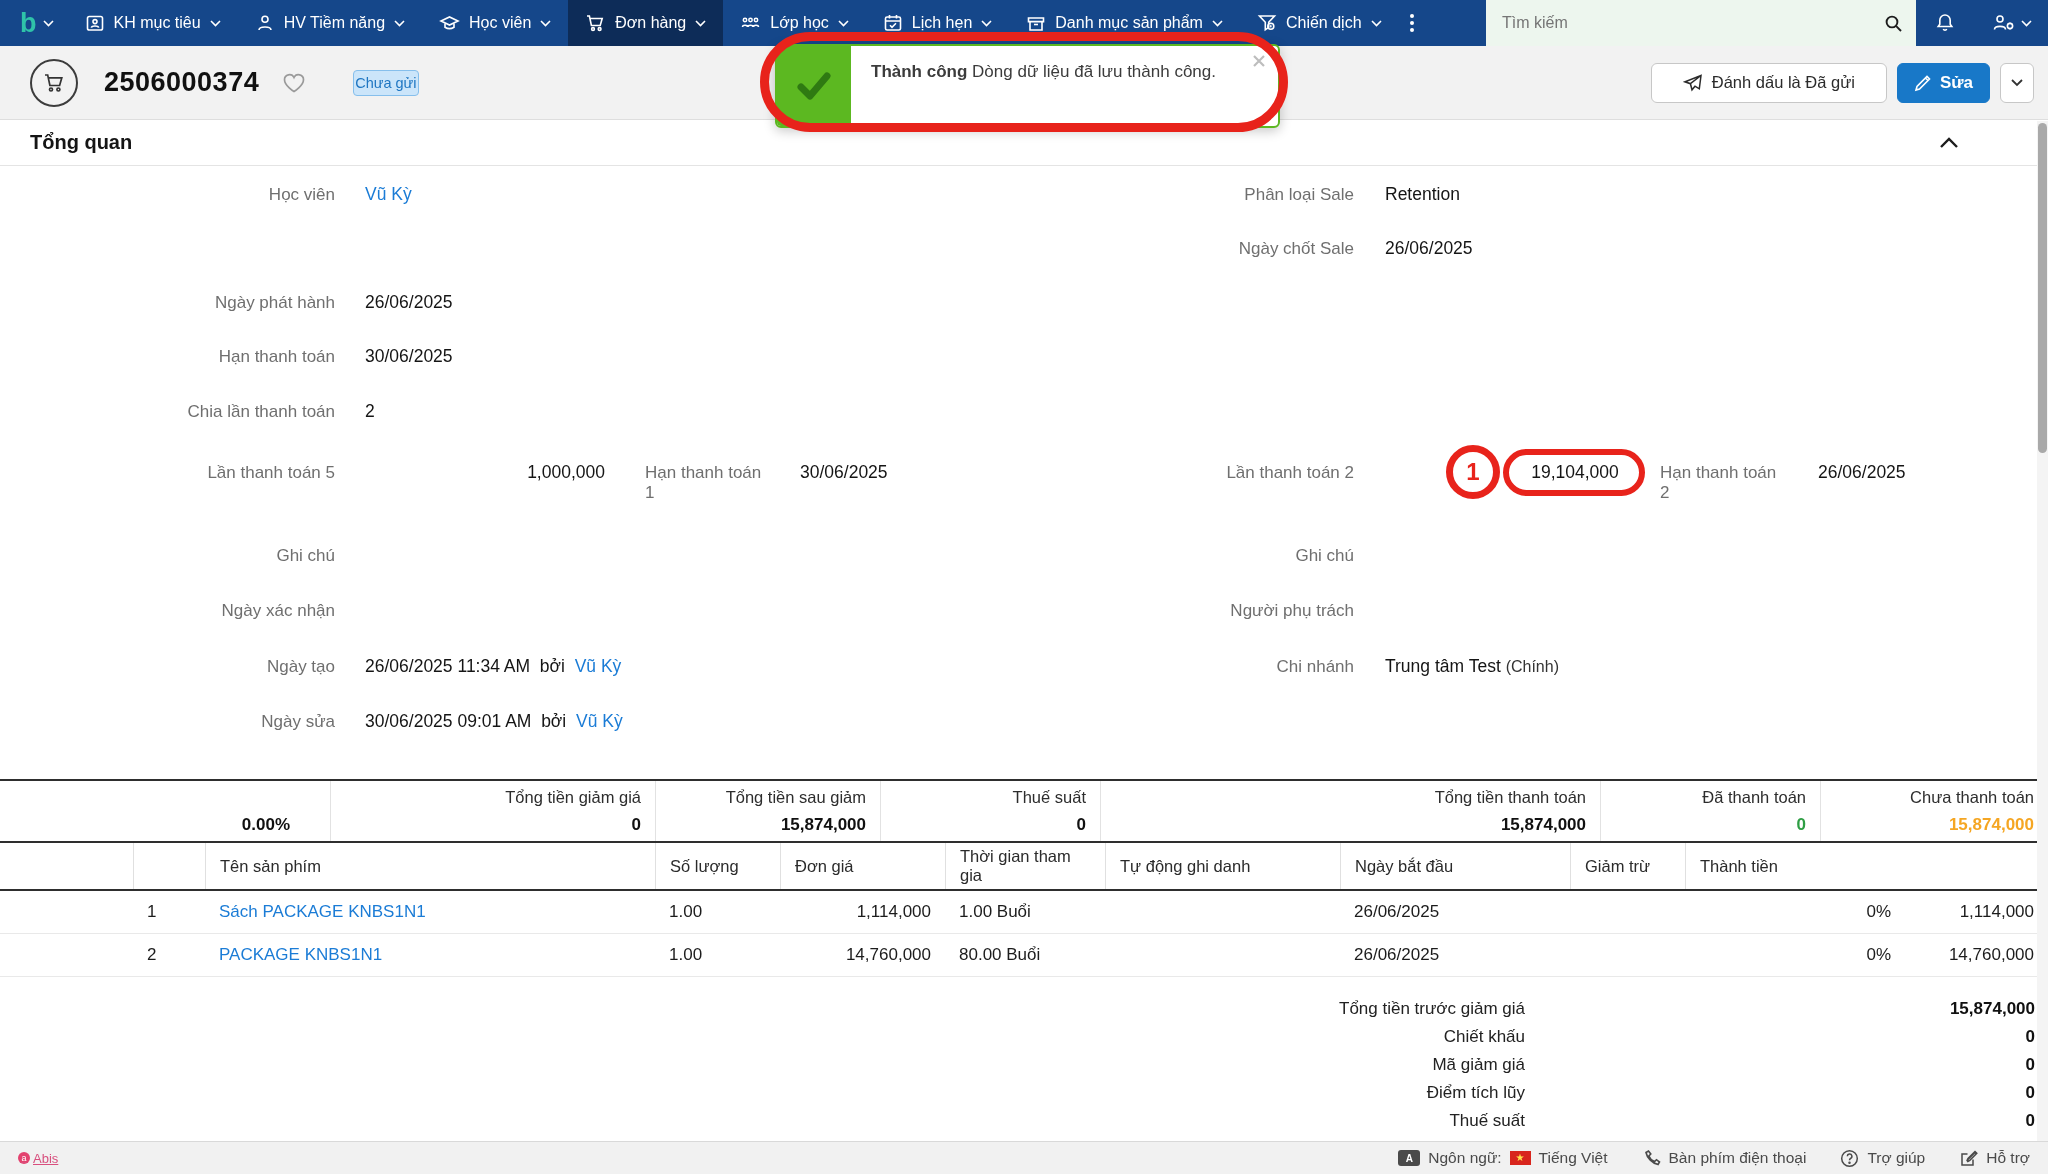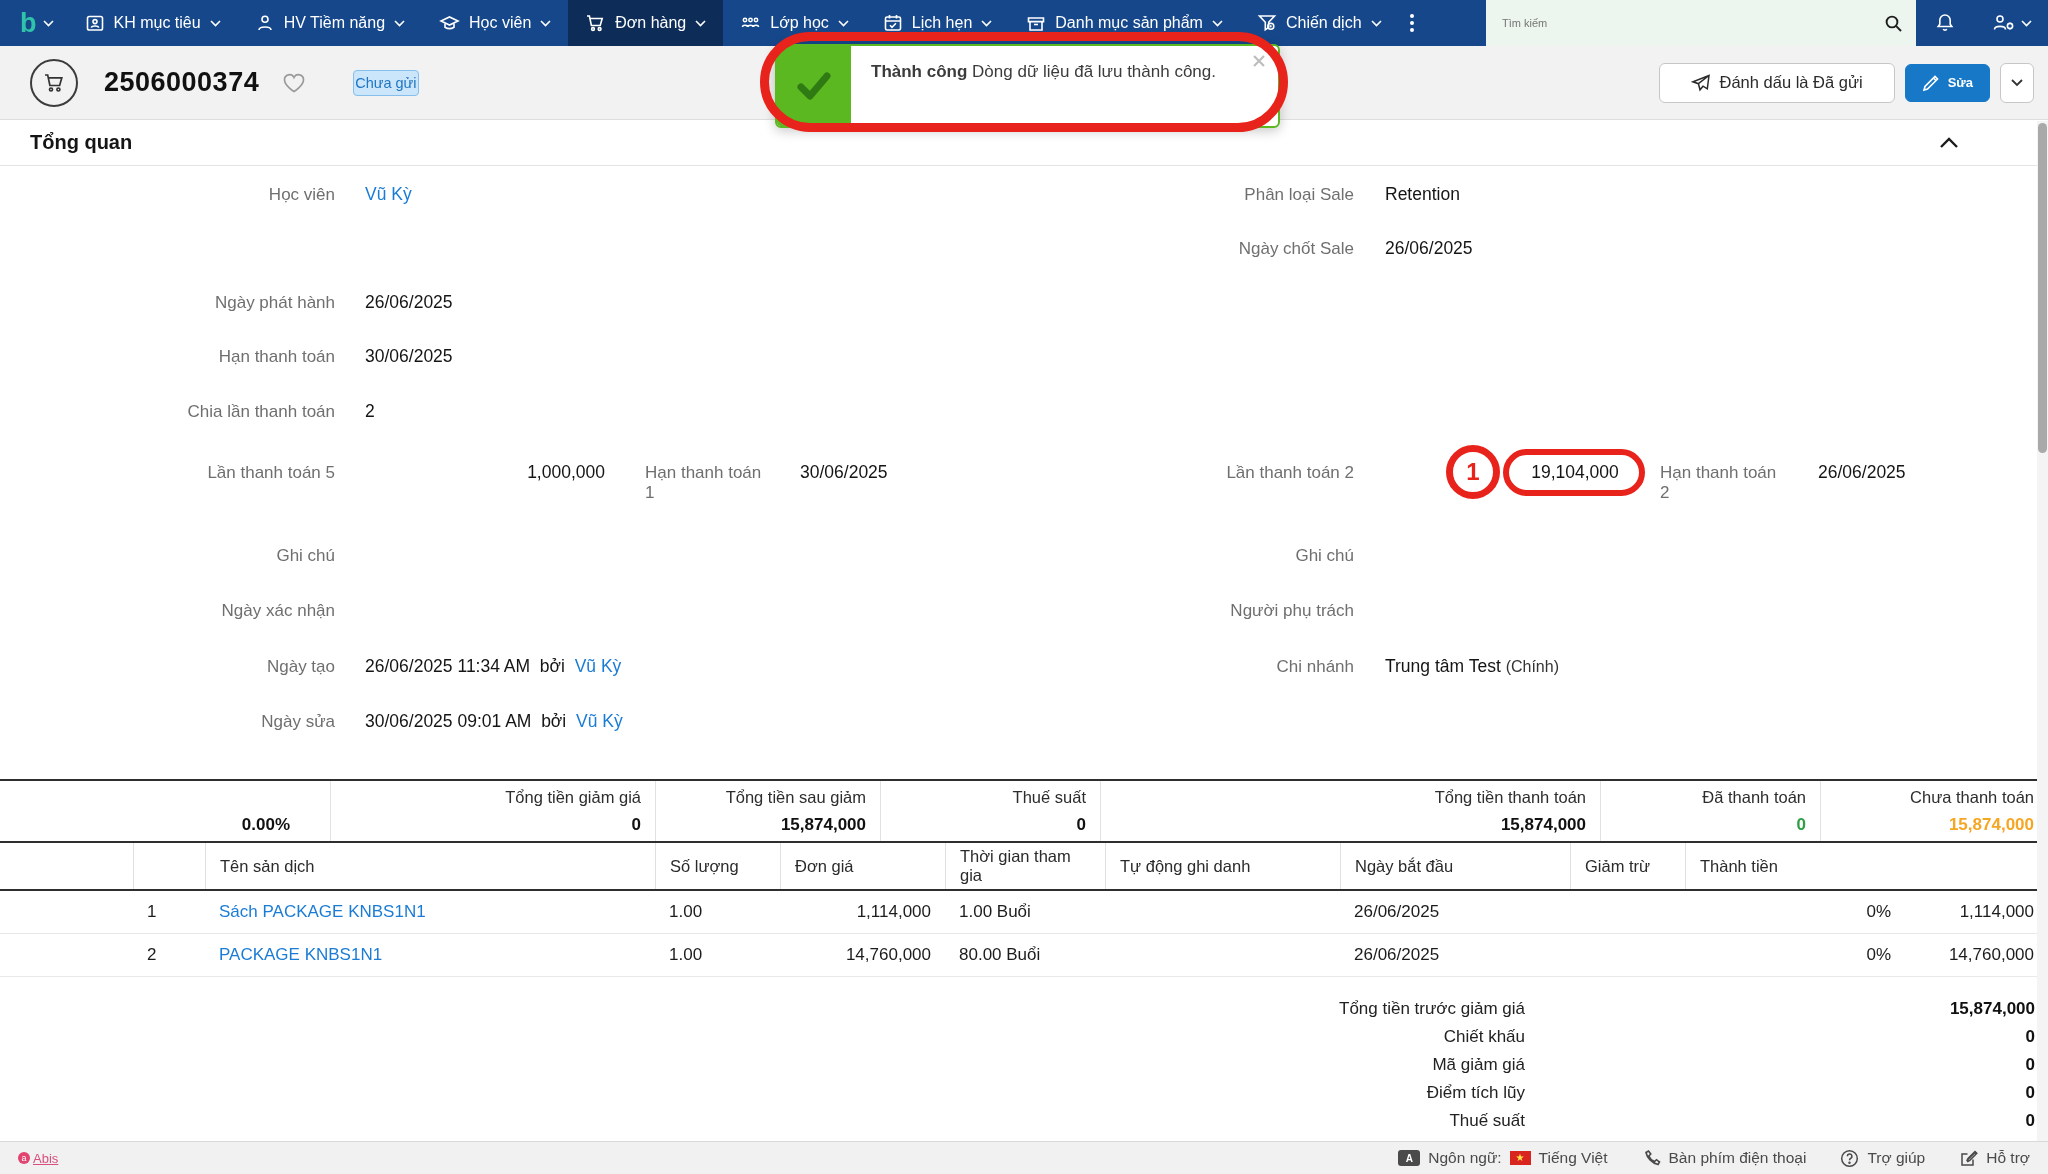--- a/index.html
+++ b/index.html
@@ -16,39 +16,39 @@
   .nav-item { display:flex; align-items:center; gap:9px; padding:0 17px; font-size:16px;
               cursor:pointer; white-space:nowrap; }
   .nav-item.active { background:#0D2C58; }
   .nav-item svg { flex:0 0 auto; }
   .nav-logo { display:flex; align-items:center; gap:6px; padding:0 14px 0 20px; cursor:pointer; }
   .logo-b { font-weight:800; font-size:27px; color:#2FC3A9; line-height:1; font-style:normal; }
   .kebab { display:flex; align-items:center; padding:0 10px; cursor:pointer; }
   .nav-right { margin-left:auto; display:flex; align-items:center; gap:0; }
   .searchbox { width:430px; height:46px; background:#EDF6EE; display:flex; align-items:center;
                padding:0 12px 0 16px; }
-  .searchbox input { flex:1; border:none; outline:none; background:transparent; font-size:11px;
+  .searchbox input { flex:1; border:none; outline:none; background:transparent; font-size:16px;
                      color:#14532d; font-family:"Liberation Sans",sans-serif; }
   .icon-btn { width:58px; height:46px; display:flex; align-items:center; justify-content:center;
               cursor:pointer; }
 
   
   .hdr { position:absolute; left:0; top:46px; width:2048px; height:74px; background:#F2F2F2;
          border-bottom:1px solid #DEDEDE; display:flex; align-items:center; padding:0 14px 0 30px; }
   .obj-circle { width:48px; height:48px; border:2px solid #3c3c3c; border-radius:50%;
                 display:flex; align-items:center; justify-content:center; background:transparent; }
   .order-id { font-size:27px; font-weight:700; color:#111; margin-left:26px; letter-spacing:.5px; }
   .heart { margin-left:22px; cursor:pointer; display:flex; }
   .badge { margin-left:46px; background:#CBE5FA; border:1px solid #86BFEC; color:#1F76C2;
            font-size:14.5px; padding:4px 1px; border-radius:4px; }
   .hdr-actions { margin-left:auto; display:flex; align-items:center; gap:10px; }
   .btn-outline { display:flex; align-items:center; gap:9px; background:#fff; border:1px solid #C7C7C7;
                  border-radius:6px; padding:9px 31px; font-size:16.5px; color:#2b2b2b; cursor:pointer; }
   .btn-blue { display:flex; align-items:center; gap:8px; background:#1878C8; color:#fff;
-              border:1px solid #1878C8; border-radius:6px; padding:9px 16px; font-size:13px;
+              border:1px solid #1878C8; border-radius:6px; padding:9px 16px; font-size:17px;
               font-weight:600; cursor:pointer;text-align:right; }
   .btn-caret { background:#fff; border:1px solid #C7C7C7; border-radius:6px; width:34px; height:40px;
                display:flex; align-items:center; justify-content:center; cursor:pointer; }
 
   
   .section-bar { position:absolute; left:0; top:120px; width:2048px; height:46px; background:#fff;
                  border-bottom:1px solid #E4E4E4; display:flex; align-items:center; padding:0 30px; }
   .section-title { font-size:20px; font-weight:700; color:#151515; }
   .collapse { margin-left:auto; margin-right:60px; cursor:pointer; display:flex; }
 
@@ -388,21 +388,21 @@
     </div>
     <div class="band-cell" style="width:228px;">
       <span class="band-label">Chưa thanh toán</span>
       <span class="band-value orange">15,874,000</span>
     </div>
   </div>
 
   <div class="thead">
     <div class="c0"></div>
     <div class="c1"></div>
-    <div class="c2">Tên sản dịch</div>
+    <div class="c2">Tên sản phím</div>
     <div class="c3">Số lượng</div>
     <div class="c4">Đơn giá</div>
     <div class="c5">Thời gian tham gia</div>
     <div class="c6">Tự động ghi danh</div>
     <div class="c7">Ngày bắt đầu</div>
     <div class="c9">Giảm trừ</div>
     <div class="c10">Thành tiền</div>
   </div>
 
   <div class="trow" style="top:891px;">

